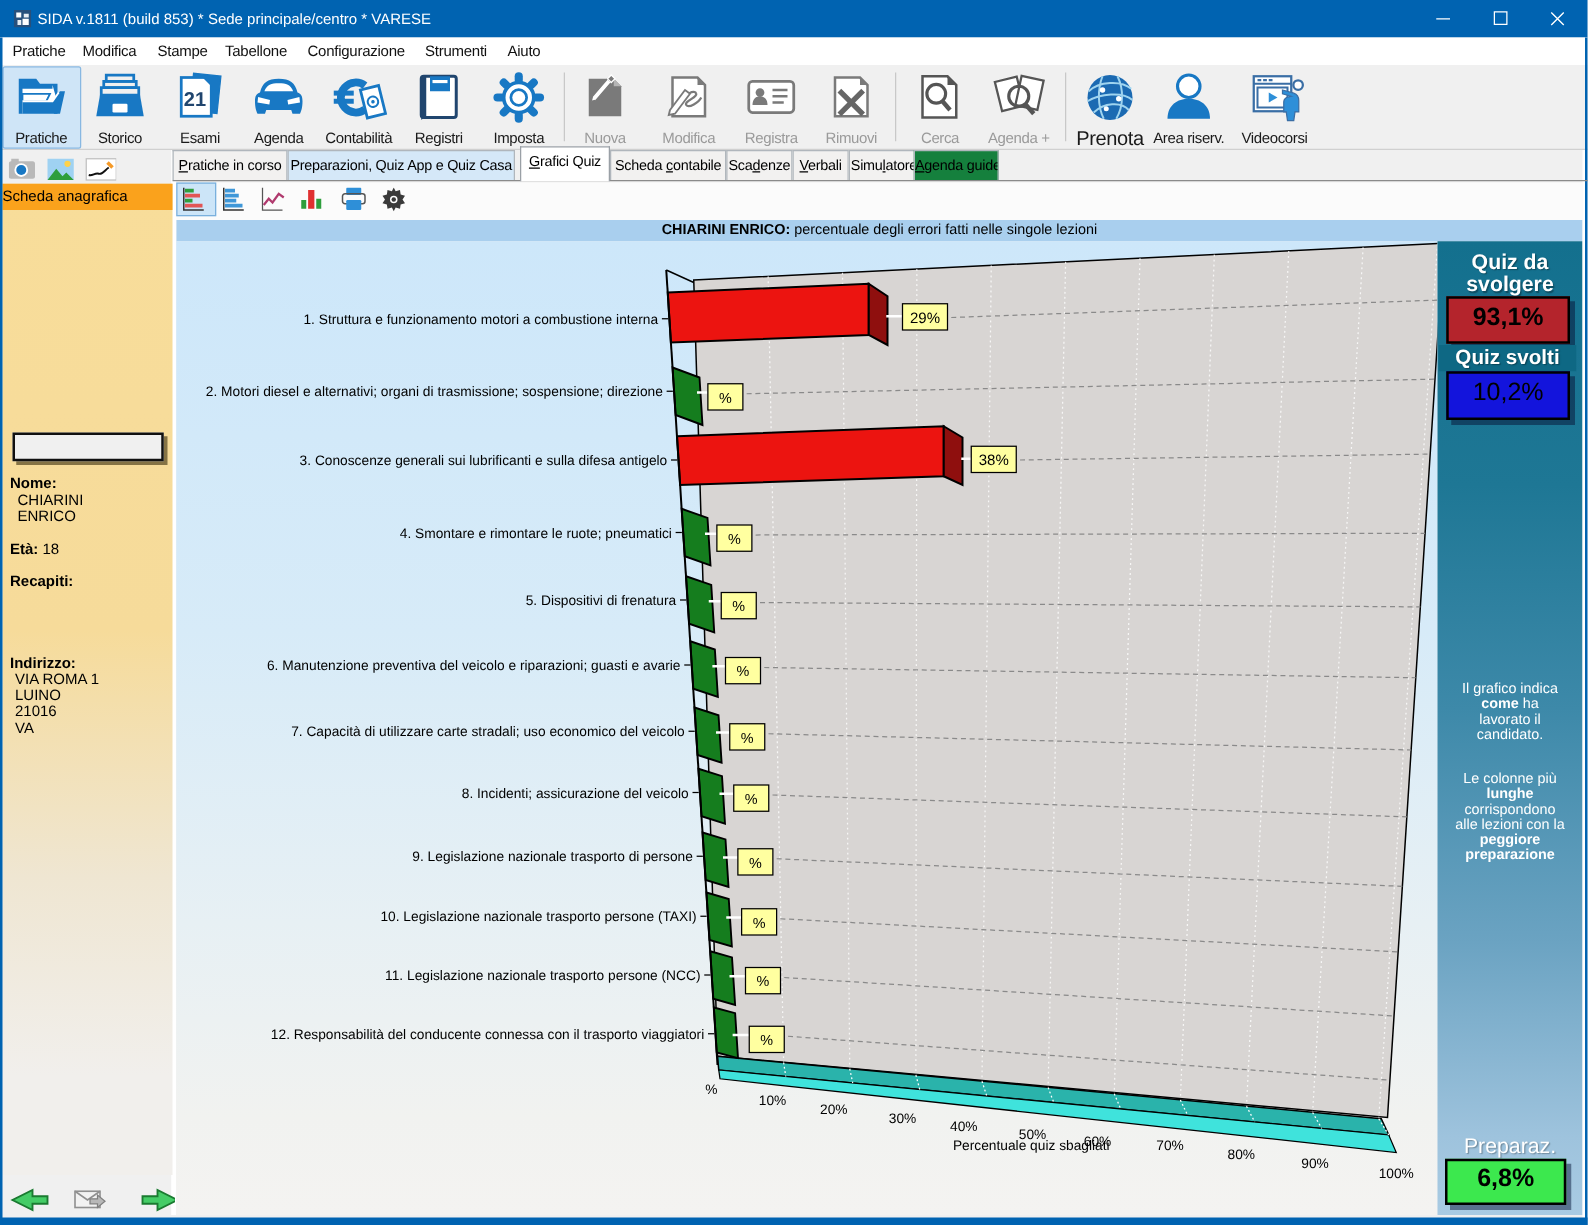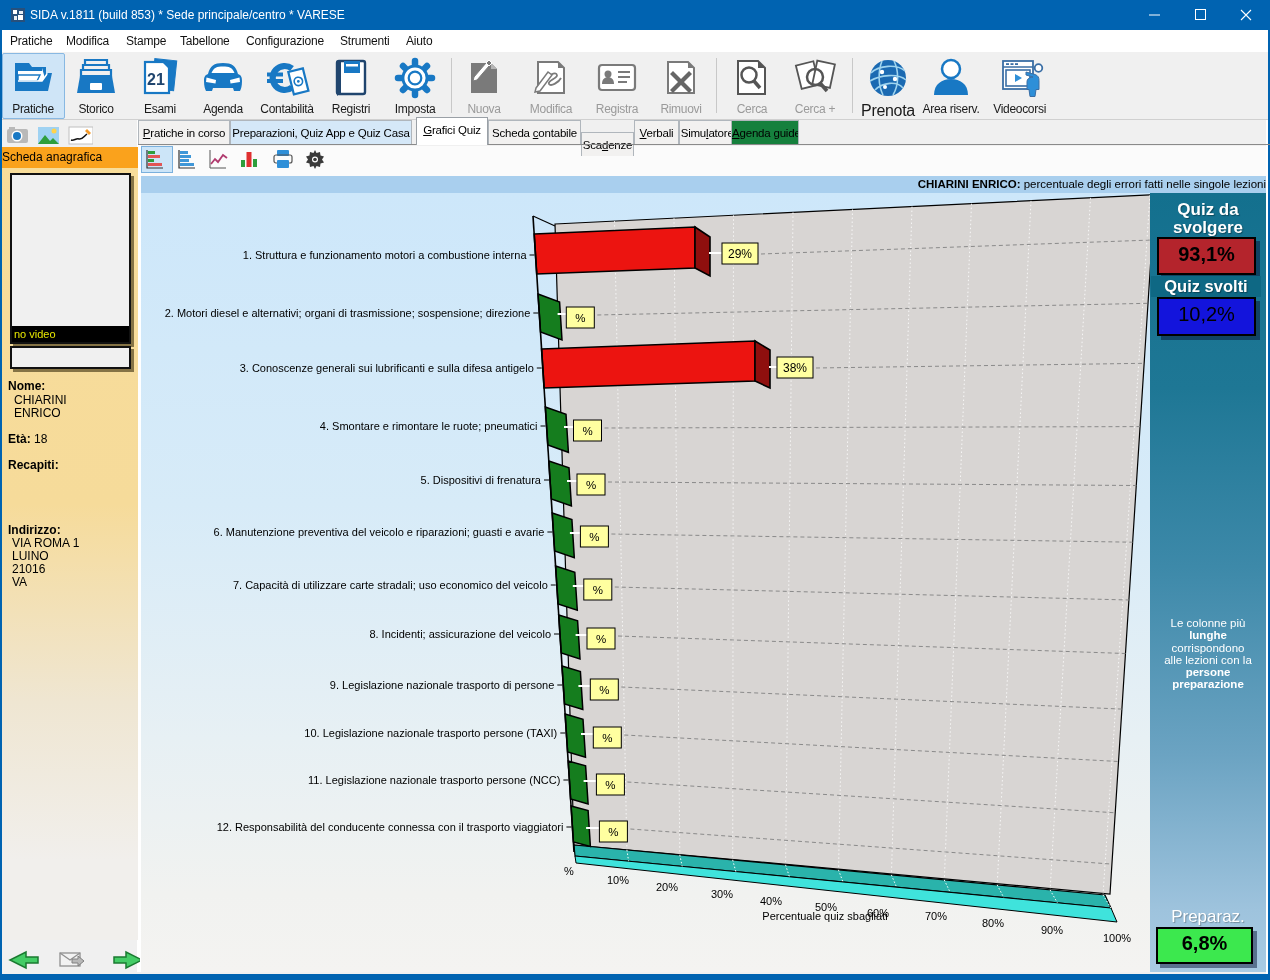--- a/index.html
+++ b/index.html
@@ -123,21 +123,21 @@
     </svg><div style="font-size:12px;color:#9a9a9a;margin-top:-3px;letter-spacing:-0.3px">Cerca</div></div>
 <div style="position:absolute;left:784px;top:53px;width:62px;height:64px;text-align:center"><svg width="46" height="46" viewBox="0 0 46 46" style="margin-top:2px">
       <g transform="rotate(-14 16 22)">
         <rect x="7" y="8" width="18" height="24" fill="#fff" stroke="#555" stroke-width="1.8"></rect>
       </g>
 <g transform="rotate(12 30 22)">
         <rect x="22" y="7" width="18" height="24" fill="#fff" stroke="#555" stroke-width="1.8"></rect>
       </g>
 <circle cx="23" cy="22" r="8" fill="none" stroke="#555" stroke-width="2.5"></circle>
 <path d="M28 28 l7 8" stroke="#555" stroke-width="3.5"></path>
-    </svg><div style="font-size:12px;color:#9a9a9a;margin-top:-3px;letter-spacing:-0.3px">Cerca +</div></div>
+    </svg><div style="font-size:12px;color:#9a9a9a;margin-top:-3px;letter-spacing:-0.3px">Agenda +</div></div>
 <div style="position:absolute;left:857px;top:53px;width:62px;height:64px;text-align:center"><svg width="46" height="46" viewBox="0 0 46 46" style="margin-top:2px">
       <circle cx="23" cy="23" r="18" fill="#1b6ab2"></circle>
 <path d="M6 18 C14 10 32 9 40 16 M5 26 C15 20 33 18 41 25 M10 35 C18 27 32 26 38 33 M17 6 C13 16 13 30 18 40 M29 6 C34 16 34 30 28 40" fill="none" stroke="#9fd4ef" stroke-width="1.6"></path>
 <circle cx="17" cy="17" r="2.2" fill="#fff"></circle>
       <circle cx="30" cy="24" r="2.2" fill="#fff"></circle>
       <circle cx="20" cy="32" r="2" fill="#fff"></circle>
     </svg><div style="font-size:16px;color:#1a1a1a;margin-top:-3px;letter-spacing:-0.3px">Prenota</div></div>
 <div style="position:absolute;left:920px;top:53px;width:62px;height:64px;text-align:center"><svg width="46" height="46" viewBox="0 0 46 46" style="margin-top:2px">
       <circle cx="23" cy="14" r="9" fill="#fff" stroke="#1878c4" stroke-width="2.5"></circle>
 <path d="M6 40 c0 -11 8 -16 17 -16 c9 0 17 5 17 16 z" fill="#1878c4"></path>
@@ -156,37 +156,37 @@
 <div style="position:absolute;left:451px;top:58px;width:1px;height:55px;background:#c8c8c8"></div>
 <div style="position:absolute;left:716px;top:58px;width:1px;height:55px;background:#c8c8c8"></div>
 <div style="position:absolute;left:852px;top:58px;width:1px;height:55px;background:#c8c8c8"></div>
 <div style="position:absolute;left:138px;top:120px;width:1132px;height:26px;background:#f0f0f0"></div>
 <div style="position:absolute;left:138px;top:144px;width:1132px;height:1px;background:#8a8a8a;z-index:2"></div>
 <div style="position:absolute;left:138px;top:146px;width:1128px;height:30px;background:#fbfbfb"></div>
 <div style="position:absolute;left:138px;width:92px;background:#f2f1f0;border:1px solid #b0b6bc;border-bottom:none;top:120px;height:24px;z-index:1;box-sizing:border-box;text-align:center;font-size:11.5px;letter-spacing:-0.2px;line-height:24px;color:#000;white-space:nowrap;overflow:hidden"><u>P</u>ratiche in corso</div>
 <div style="position:absolute;left:230px;width:182px;background:#d5e8f8;border:1px solid #b0b6bc;border-bottom:none;top:120px;height:24px;z-index:1;box-sizing:border-box;text-align:center;font-size:11.5px;letter-spacing:-0.2px;line-height:24px;color:#000;white-space:nowrap;overflow:hidden">Preparazioni, Quiz App e Quiz Casa</div>
 <div style="position:absolute;left:416px;width:72px;background:#fff;border:1px solid #9aa0a6;border-bottom:none;top:117px;height:28px;z-index:3;box-sizing:border-box;text-align:center;font-size:11.5px;letter-spacing:-0.2px;line-height:24px;color:#000;white-space:nowrap;overflow:hidden"><u>G</u>rafici Quiz</div>
 <div style="position:absolute;left:488px;width:93px;background:#f2f1f0;border:1px solid #b0b6bc;border-bottom:none;top:120px;height:24px;z-index:1;box-sizing:border-box;text-align:center;font-size:11.5px;letter-spacing:-0.2px;line-height:24px;color:#000;white-space:nowrap;overflow:hidden">Scheda <u>c</u>ontabile</div>
-<div style="position:absolute;left:581px;width:53px;background:#f2f1f0;border:1px solid #b0b6bc;border-bottom:none;top:132px;height:24px;z-index:1;box-sizing:border-box;text-align:center;font-size:11.5px;letter-spacing:-0.2px;line-height:24px;color:#000;white-space:nowrap;overflow:hidden">Sca<u>d</u>enze</div>
+<div style="position:absolute;left:581px;width:53px;background:#f2f1f0;border:1px solid #b0b6bc;border-bottom:none;top:120px;height:24px;z-index:1;box-sizing:border-box;text-align:center;font-size:11.5px;letter-spacing:-0.2px;line-height:24px;color:#000;white-space:nowrap;overflow:hidden">Sca<u>d</u>enze</div>
 <div style="position:absolute;left:634px;width:45px;background:#f2f1f0;border:1px solid #b0b6bc;border-bottom:none;top:120px;height:24px;z-index:1;box-sizing:border-box;text-align:center;font-size:11.5px;letter-spacing:-0.2px;line-height:24px;color:#000;white-space:nowrap;overflow:hidden"><u>V</u>erbali</div>
 <div style="position:absolute;left:679px;width:98px;background:#f2f1f0;border:1px solid #b0b6bc;border-bottom:none;top:120px;height:24px;z-index:1;box-sizing:border-box;text-align:center;font-size:11.5px;letter-spacing:-0.2px;line-height:24px;color:#000;white-space:nowrap;overflow:hidden">Simu<u>l</u>atore di guida</div>
 <div style="position:absolute;left:731px;width:68px;background:#15803d;border:1px solid #b0b6bc;border-bottom:none;top:120px;height:24px;z-index:1;box-sizing:border-box;text-align:center;font-size:11.5px;letter-spacing:-0.2px;line-height:24px;color:#000;white-space:nowrap;overflow:hidden"><u>A</u>genda guide</div>
 <svg style="position:absolute;left:7px;top:126px" width="86" height="20" viewBox="0 0 86 20">
 <rect x="0" y="3" width="21" height="14" rx="2" fill="#b9b9b9"></rect>
     <rect x="2" y="1" width="6" height="3" fill="#b9b9b9"></rect>
 <circle cx="10" cy="10" r="5.5" fill="#fff"></circle>
     <circle cx="10" cy="10" r="4" fill="#1878c4"></circle>
 <rect x="31" y="1" width="21" height="17" fill="#9fd2f2"></rect>
     <circle cx="47" cy="5" r="2.5" fill="#ffd24a"></circle>
 <path d="M31 18 l7 -9 5 6 3 -3 6 6 z" fill="#2e9e3c"></path>
 <rect x="62" y="1" width="24" height="17" fill="#fff" stroke="#c0c0c0"></rect>
 <path d="M64 14 c3 1 5 -2 8 -1 c3 1 5 -3 8 -5" fill="none" stroke="#111" stroke-width="1.5"></path>
 <path d="M80 3 l4 4 -2 2 -4 -4 z" fill="#f59a28"></path>
 </svg>
-<div style="position:absolute;left:141px;top:176px;width:1125px;height:17px;background:#a9cfee;text-align:right;font-size:11.5px;line-height:17px;color:#000"><b>CHIARINI ENRICO:</b> percentuale degli errori fatti nelle singole lezioni</div>
+<div style="position:absolute;left:141px;top:176px;width:1125px;height:17px;background:#a9cfee;text-align:center;font-size:11.5px;line-height:17px;color:#000"><b>CHIARINI ENRICO:</b> percentuale degli errori fatti nelle singole lezioni</div>
 <div style="position:absolute;left:137px;top:120px;width:4px;height:852px;background:#fff"></div>
 <div style="position:absolute;left:141px;top:193px;width:1009px;height:779px;background:linear-gradient(180deg,#cde7fa 0%,#d7ebf8 40%,#e7f0f4 70%,#f1f2f0 90%,#f4f3f1 100%)"></div>
 <svg width="1012" height="779" viewBox="138 193 1012 779" style="position:absolute;left:138px;top:193px">
 <polygon points="555,224 1155,194.6 1110,894 574,845" fill="#d8d5d3" stroke="#000" stroke-width="1.2"></polygon>
 <line x1="533" y1="216" x2="555" y2="226" stroke="#000" stroke-width="1.2"></line>
 <line x1="614.5" y1="221.1" x2="626.9" y2="850.0" stroke="#fdfdfd" stroke-width="1" stroke-dasharray="1.5,2.5" opacity="0.85"></line>
 <line x1="674.0" y1="218.2" x2="679.8" y2="855.0" stroke="#fdfdfd" stroke-width="1" stroke-dasharray="1.5,2.5" opacity="0.85"></line>
 <line x1="733.5" y1="215.3" x2="732.7" y2="860.0" stroke="#fdfdfd" stroke-width="1" stroke-dasharray="1.5,2.5" opacity="0.85"></line>
 <line x1="793.0" y1="212.4" x2="785.6" y2="865.0" stroke="#fdfdfd" stroke-width="1" stroke-dasharray="1.5,2.5" opacity="0.85"></line>
 <line x1="852.5" y1="209.5" x2="838.5" y2="870.0" stroke="#fdfdfd" stroke-width="1" stroke-dasharray="1.5,2.5" opacity="0.85"></line>
@@ -341,30 +341,28 @@
       <path d="M9 0 l1.5 3 3.5 -1 .5 3.5 3.5 1 -2 3 2 3 -3.5 1 -.5 3.5 -3.5 -1 -1.5 3 -1.5 -3 -3.5 1 -.5 -3.5 -3.5 -1 2 -3 -2 -3 3.5 -1 .5 -3.5 3.5 1 z" fill="#3a3a3a"></path>
 <circle cx="9" cy="9.5" r="3" fill="#fff"></circle>
       <circle cx="9" cy="9.5" r="1.8" fill="#3a3a3a"></circle>
     </g>
 </svg>
 <div style="position:absolute;left:1150px;top:193px;width:116px;height:779px;background:linear-gradient(180deg,#13708e 0%,#1e7795 25%,#3d89a9 48%,#6ba3c2 72%,#9ec3dd 92%,#a9cbe3 100%)">
 <div style="position:absolute;top:8px;width:100%;text-align:center;font-size:17px;font-weight:bold;color:#fff;line-height:18px;text-shadow:1px 1px 1px rgba(0,0,0,.35)">Quiz da<br>svolgere</div>
 <div style="position:absolute;left:7px;top:44px;width:95px;height:34px;background:#b4242c;border:2px solid #000;box-shadow:4px 4px 0 rgba(10,25,60,.55);text-align:center;font-size:20px;font-weight:bold;color:#000;line-height:30px">93,1%</div>
 <div style="position:absolute;left:1px;top:83px;width:110px;height:21px;background:#0e6884;text-align:center;font-size:16.5px;font-weight:bold;color:#fff;line-height:21px;text-shadow:1px 1px 1px rgba(0,0,0,.35)">Quiz svolti</div>
 <div style="position:absolute;left:7px;top:104px;width:95px;height:35px;background:#1314dc;border:2px solid #000;box-shadow:4px 4px 0 rgba(10,25,60,.55);text-align:center;font-size:20px;font-weight:normal;color:#000;line-height:30px">10,2%</div>
-<div style="position:absolute;top:424px;width:100%;text-align:center;font-size:11.5px;color:#fff;line-height:12.3px">Le colonne più<br><b>lunghe</b><br>corrispondono<br>alle lezioni con la<br><b>persone</b><br><b>preparazione</b></div>
+<div style="position:absolute;top:352px;width:100%;text-align:center;font-size:11.5px;color:#fff;line-height:12.3px">Il grafico indica<br><b>come</b> ha<br>lavorato il<br>candidato.</div>
+<div style="position:absolute;top:424px;width:100%;text-align:center;font-size:11.5px;color:#fff;line-height:12.3px">Le colonne più<br><b>lunghe</b><br>corrispondono<br>alle lezioni con la<br><b>peggiore</b><br><b>preparazione</b></div>
 <div style="position:absolute;top:714px;width:100%;text-align:center;font-size:17px;font-weight:normal;color:#fff;text-shadow:1px 1px 1px rgba(0,0,0,.3)">Preparaz.</div>
 <div style="position:absolute;left:6px;top:734px;width:93px;height:33px;background:#3ce84e;border:2px solid #000;box-shadow:4px 4px 0 rgba(10,25,60,.5);text-align:center;font-size:20px;font-weight:bold;color:#000;line-height:29px">6,8%</div>
 </div>
 <div style="position:absolute;left:1266px;top:120px;width:4px;height:854px;background:#fff"></div>
 <div style="position:absolute;left:2px;top:147px;width:136px;height:793px;background:linear-gradient(180deg,#f8dd9a 0%,#f6db9a 45%,#efe6d2 70%,#f1efec 90%)">
 <div style="position:absolute;left:0;top:0;width:136px;height:21px;background:#faa21c;text-align:left;font-size:12px;line-height:21px;color:#000">Scheda anagrafica</div>
-<div style="position:absolute;left:8px;top:26px;width:117px;height:167px;background:#f0f0f0;border:2px solid #111;box-shadow:3px 3px 0 rgba(40,30,0,.55)">
-<div style="position:absolute;left:0;bottom:0;width:100%;height:16px;background:#000;color:#e8e800;font-size:11px;line-height:16px;padding-left:2px;box-sizing:border-box">no video</div>
-</div>
 <div style="position:absolute;left:8px;top:199px;width:117px;height:19px;background:#f0f0f0;border:2px solid #111;box-shadow:3px 3px 0 rgba(40,30,0,.55)"></div>
 <div style="position:absolute;left:6px;top:233px;font-size:12px;color:#000;line-height:13.5px"><b>Nome:</b><br><span style="padding-left:6px">CHIARINI</span><br><span style="padding-left:6px">ENRICO</span></div>
 <div style="position:absolute;left:6px;top:285px;font-size:12px;color:#000"><b>Età:</b> 18</div>
 <div style="position:absolute;left:6px;top:311px;font-size:12px;color:#000"><b>Recapiti:</b></div>
 <div style="position:absolute;left:6px;top:377px;font-size:12px;color:#000;line-height:13px"><b>Indirizzo:</b><br><span style="padding-left:4px">VIA ROMA 1</span><br><span style="padding-left:4px">LUINO</span><br><span style="padding-left:4px">21016</span><br><span style="padding-left:4px">VA</span></div>
 </div>
 <svg style="position:absolute;left:0px;top:946px" width="140" height="28" viewBox="0 0 140 28">
 <path d="M26 6 v5 h12 v6 h-12 v5 L10 14 z" fill="#44cc66" stroke="#1a7a30" stroke-width="1.5"></path>
 <g>
       <rect x="60" y="7" width="20" height="13" fill="#f2f2f2" stroke="#909090" stroke-width="1.3"></rect>

